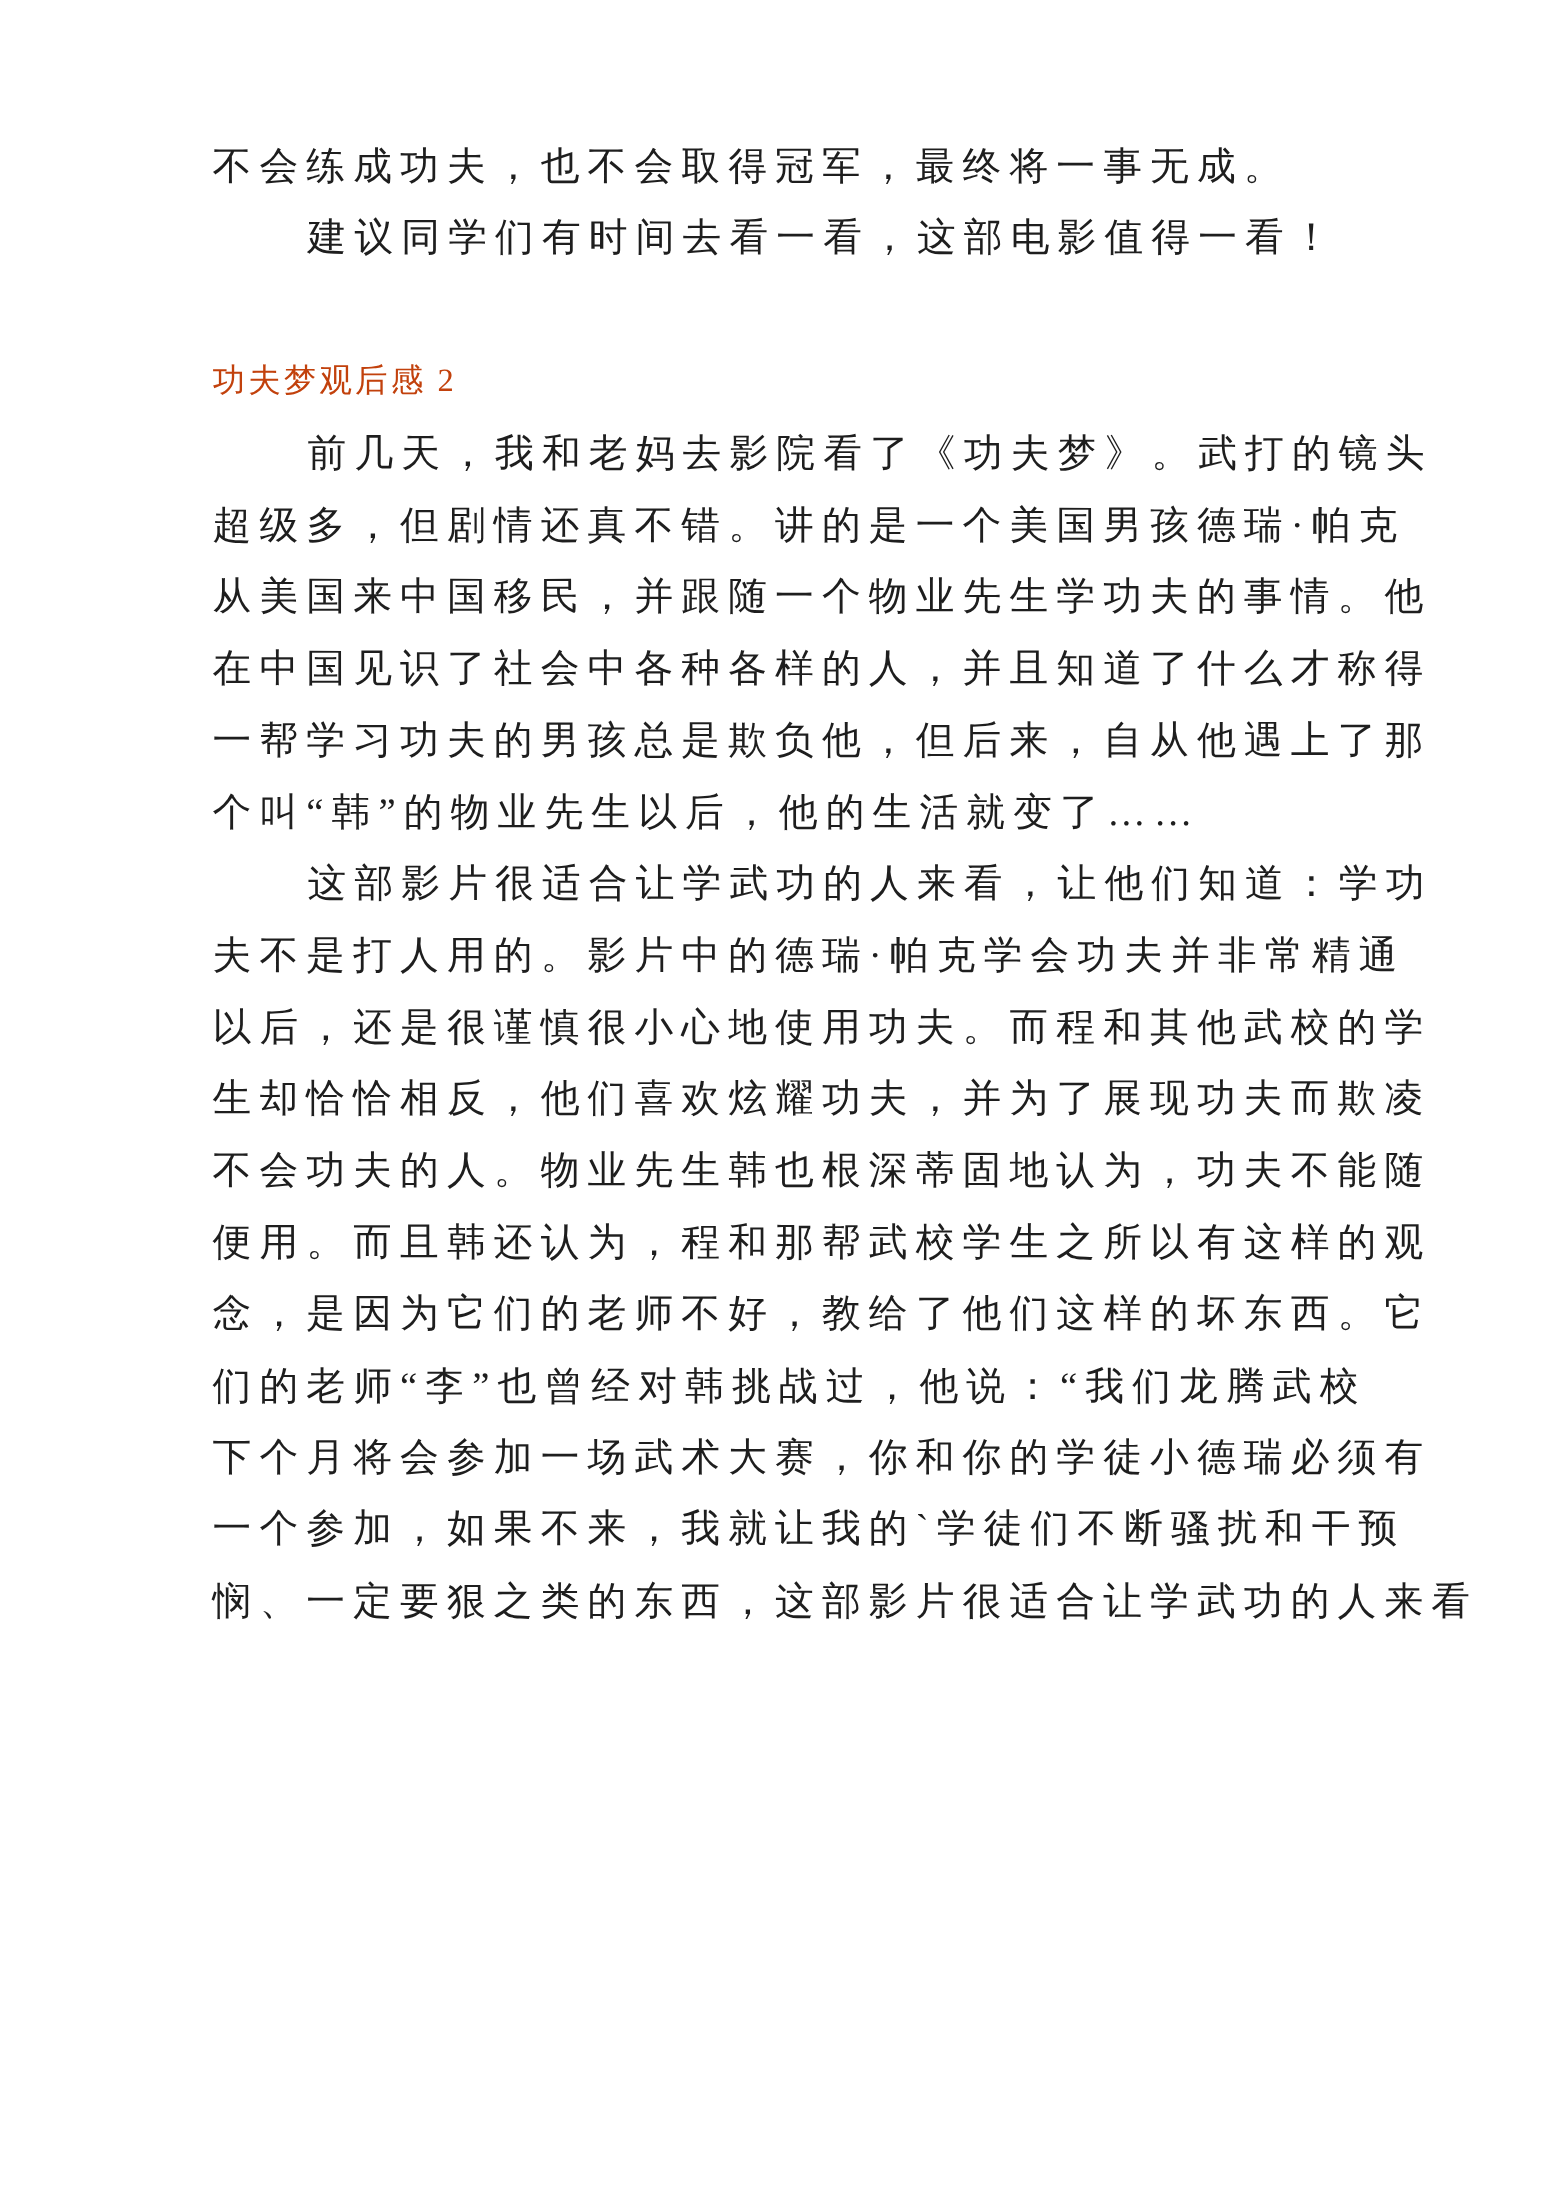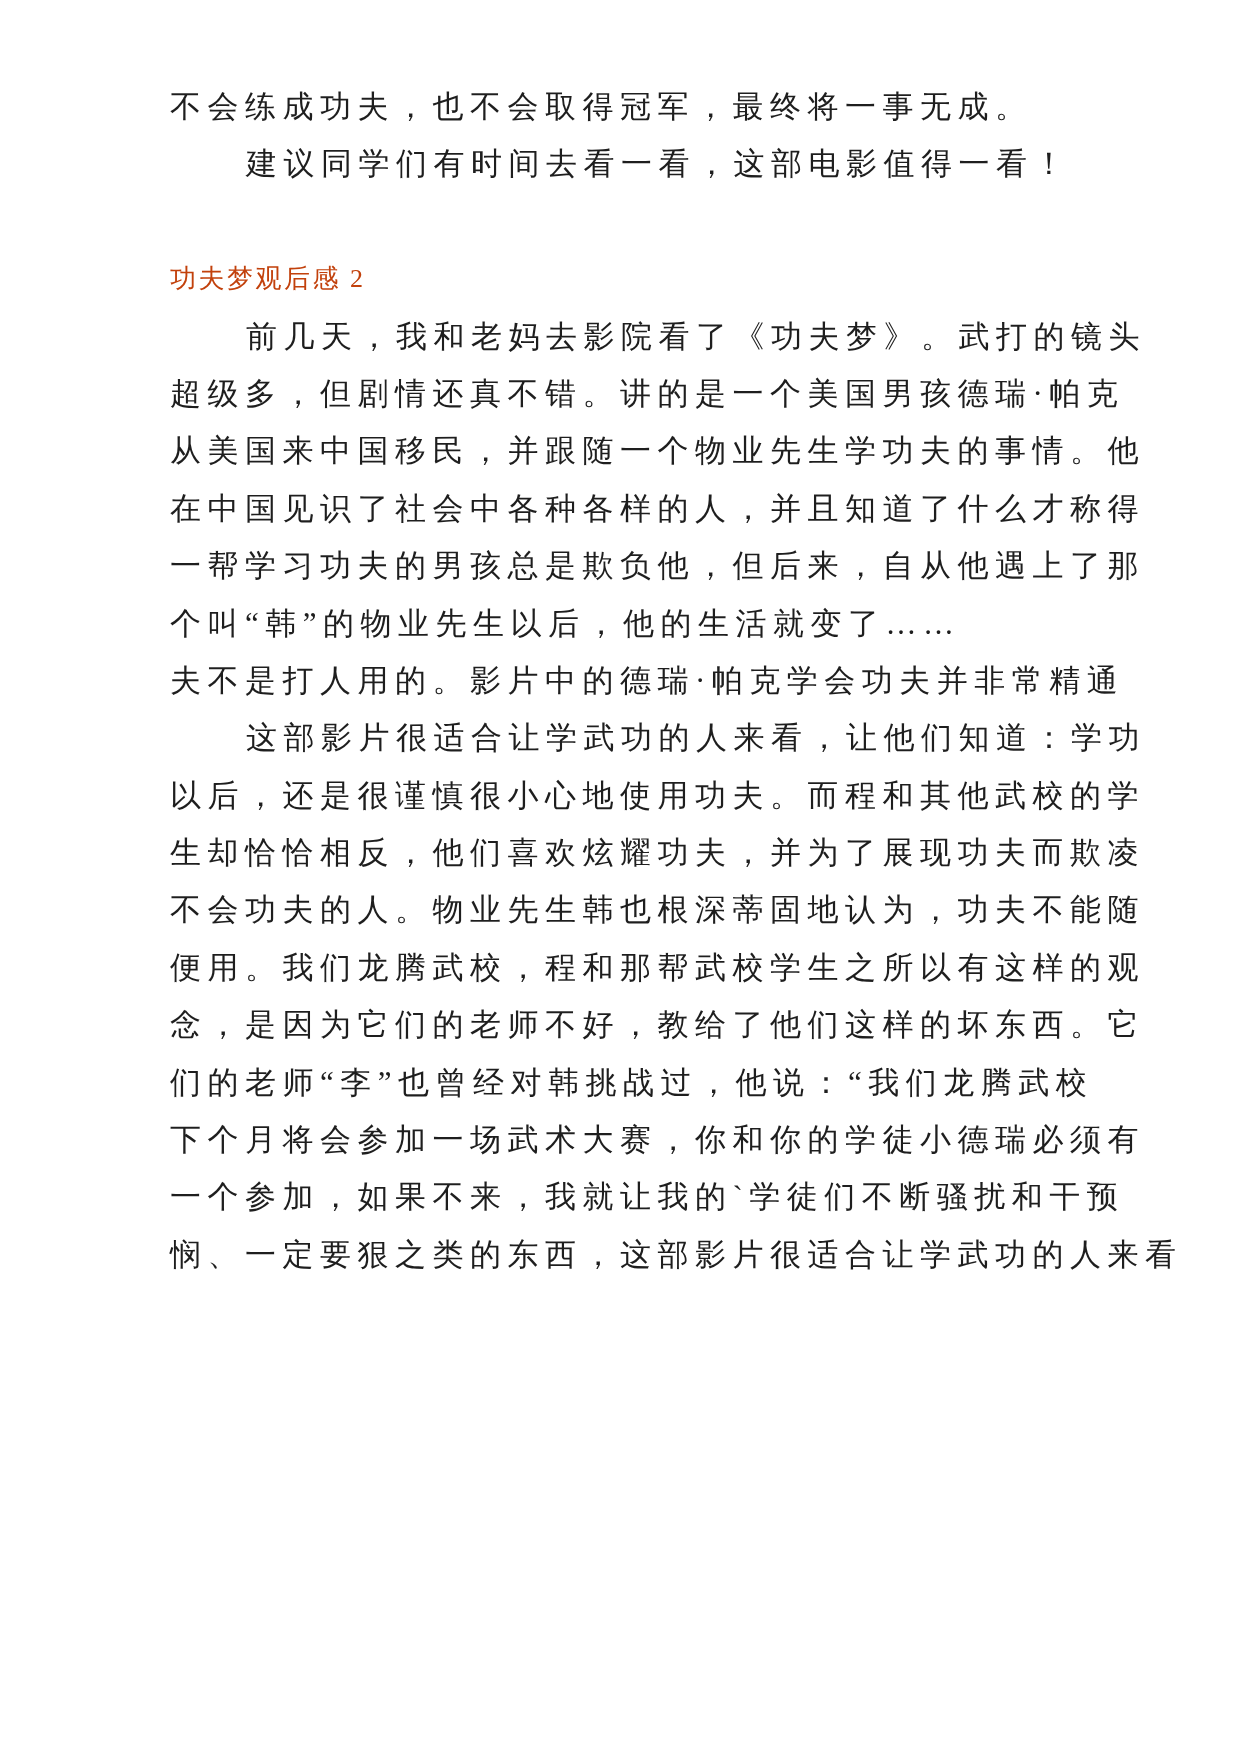--- a/index.html
+++ b/index.html
@@ -12,21 +12,21 @@
     height: 1754px;
     overflow: hidden;
     font-family: "Liberation Serif", "DejaVu Serif", serif;
   }
   .page {
     position: relative;
     width: 1241px;
     height: 1754px;
     background: #ffffff;
     box-sizing: border-box;
-    padding: 78px 160px 0 170px;
+    padding: 104px 160px 0 170px;
   }
   .doc-body {
     width: 911px;
   }
   .line {
     height: 57.4px;
     line-height: 57.4px;
     font-size: 31px;
     letter-spacing: 6.5px;
     color: #1e1e1e;
@@ -55,25 +55,25 @@
   <div class="line body">不会练成功夫，也不会取得冠军，最终将一事无成。</div>
       <div class="line body indent">建议同学们有时间去看一看，这部电影值得一看！</div>
       <div class="line blank"></div>
       <div class="line heading">功夫梦观后感 2</div>
       <div class="line body indent">前几天，我和老妈去影院看了《功夫梦》。武打的镜头</div>
       <div class="line body">超级多，但剧情还真不错。讲的是一个美国男孩德瑞·帕克</div>
       <div class="line body">从美国来中国移民，并跟随一个物业先生学功夫的事情。他</div>
       <div class="line body">在中国见识了社会中各种各样的人，并且知道了什么才称得</div>
       <div class="line body">一帮学习功夫的男孩总是欺负他，但后来，自从他遇上了那</div>
       <div class="line body">个叫“韩”的物业先生以后，他的生活就变了……</div>
+      <div class="line body indent">这部影片很适合让学武功的人来看，让他们知道：学功</div>
       <div class="line body">夫不是打人用的。影片中的德瑞·帕克学会功夫并非常精通</div>
-      <div class="line body indent">这部影片很适合让学武功的人来看，让他们知道：学功</div>
       <div class="line body">以后，还是很谨慎很小心地使用功夫。而程和其他武校的学</div>
       <div class="line body">生却恰恰相反，他们喜欢炫耀功夫，并为了展现功夫而欺凌</div>
       <div class="line body">不会功夫的人。物业先生韩也根深蒂固地认为，功夫不能随</div>
-      <div class="line body">便用。我们龙腾武校，程和那帮武校学生之所以有这样的观</div>
+      <div class="line body">便用。而且韩还认为，程和那帮武校学生之所以有这样的观</div>
       <div class="line body">念，是因为它们的老师不好，教给了他们这样的坏东西。它</div>
       <div class="line body">们的老师“李”也曾经对韩挑战过，他说：“我们龙腾武校</div>
       <div class="line body">下个月将会参加一场武术大赛，你和你的学徒小德瑞必须有</div>
       <div class="line body">一个参加，如果不来，我就让我的`学徒们不断骚扰和干预</div>
       <div class="line body">悯、一定要狠之类的东西，这部影片很适合让学武功的人来看</div>
     </div>
 </div>
 
 </body></html>

